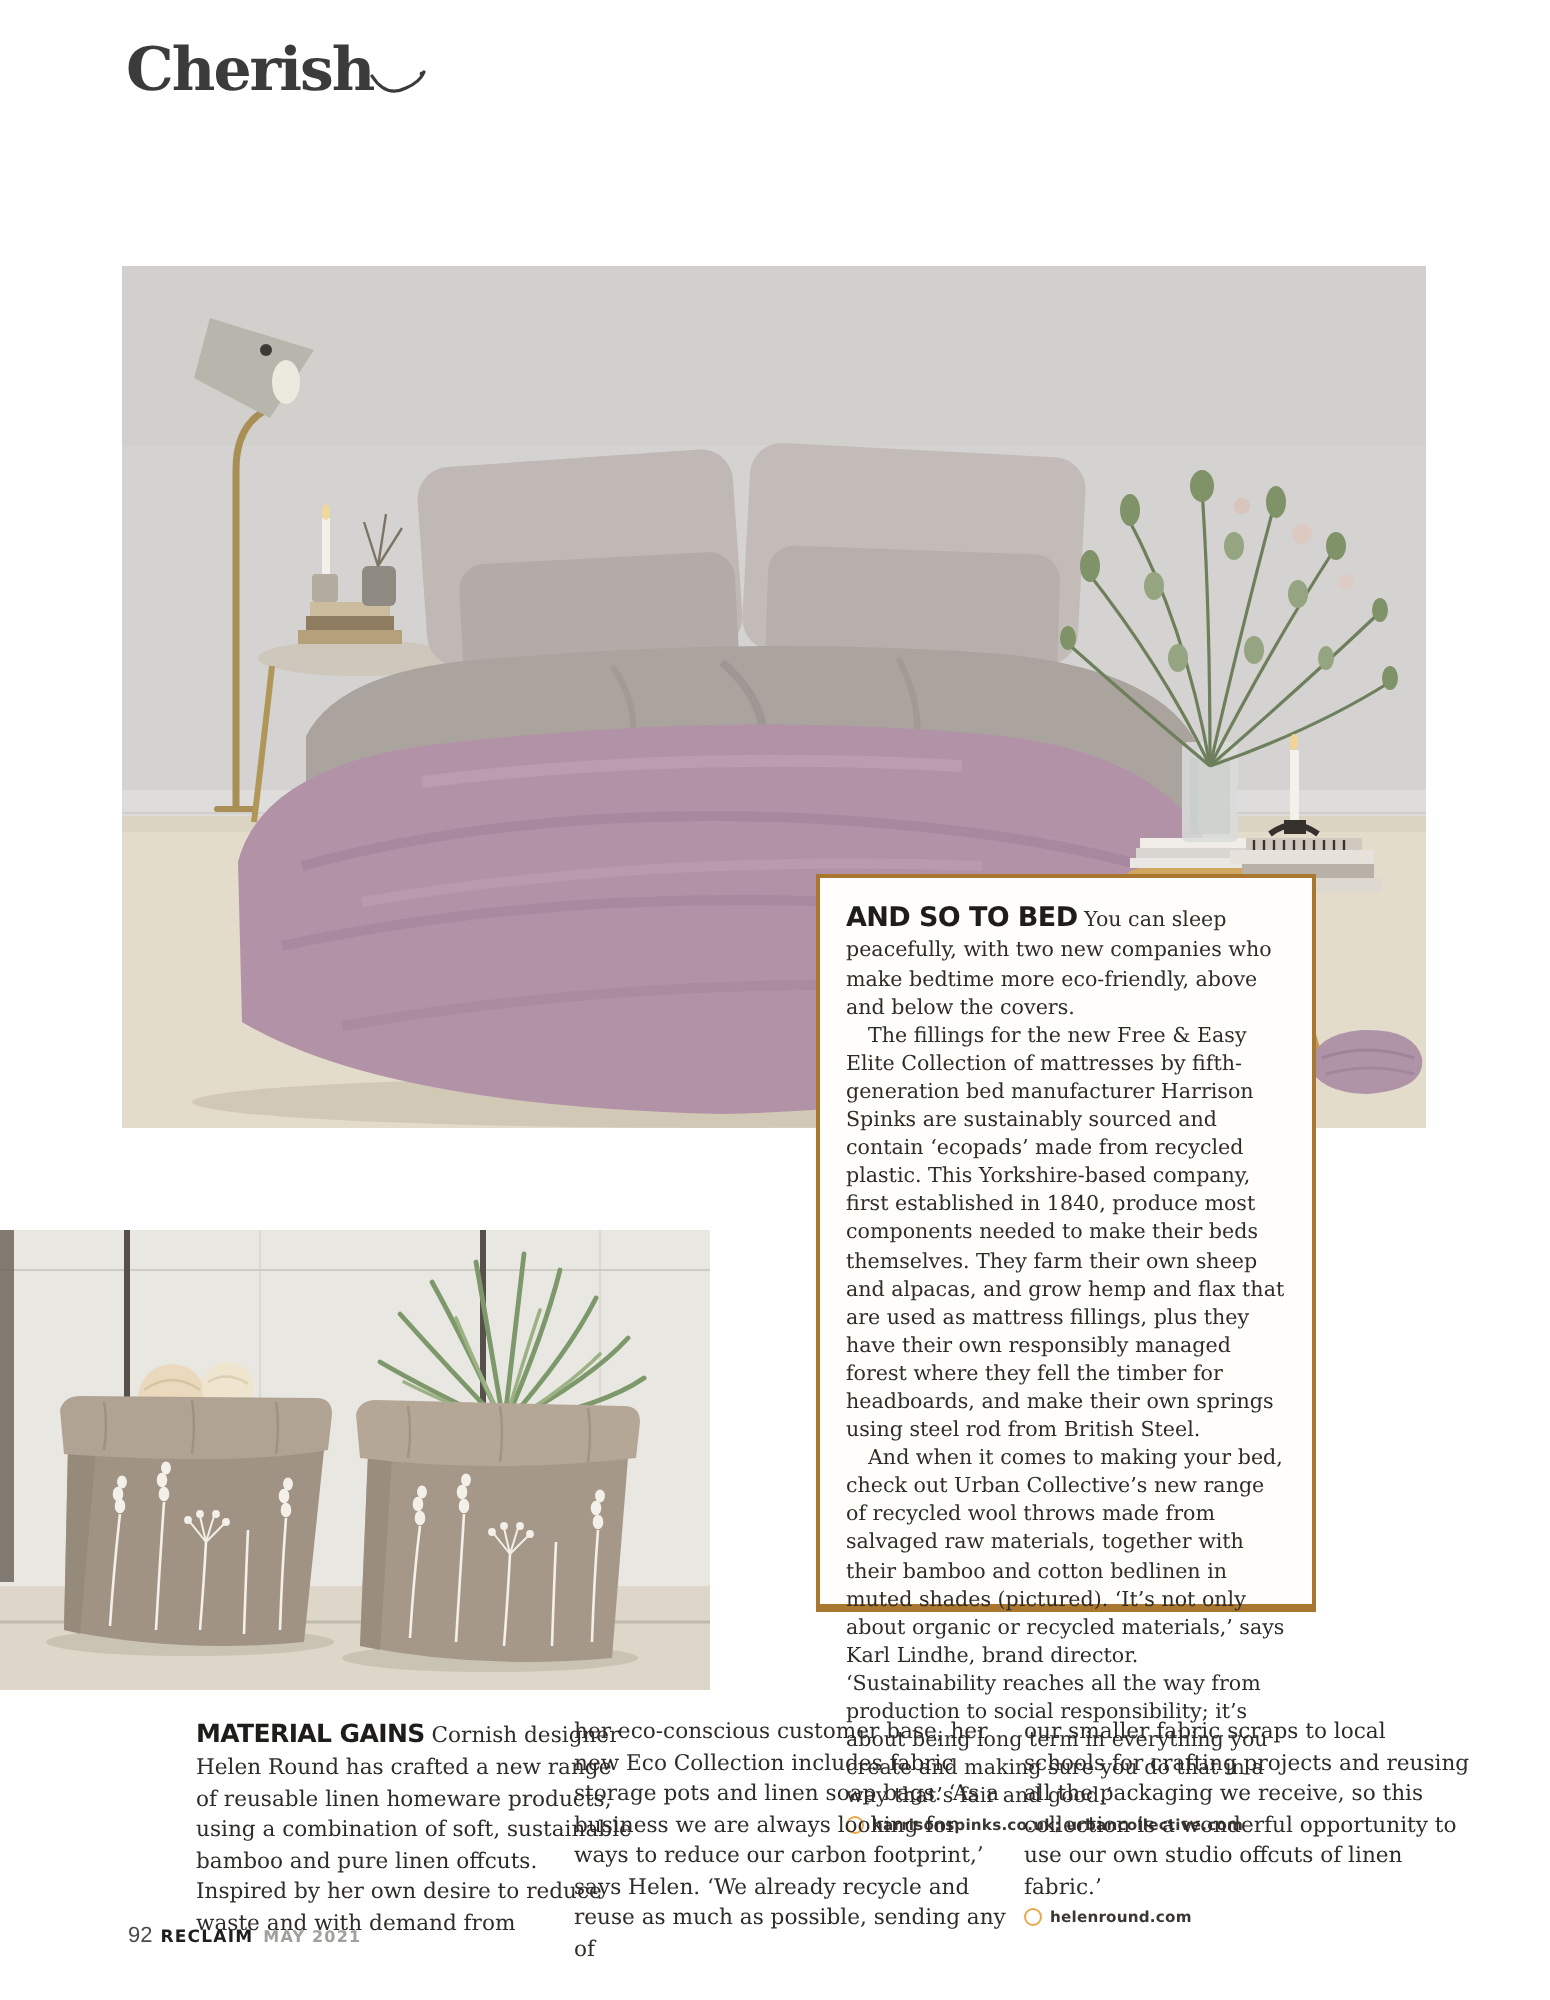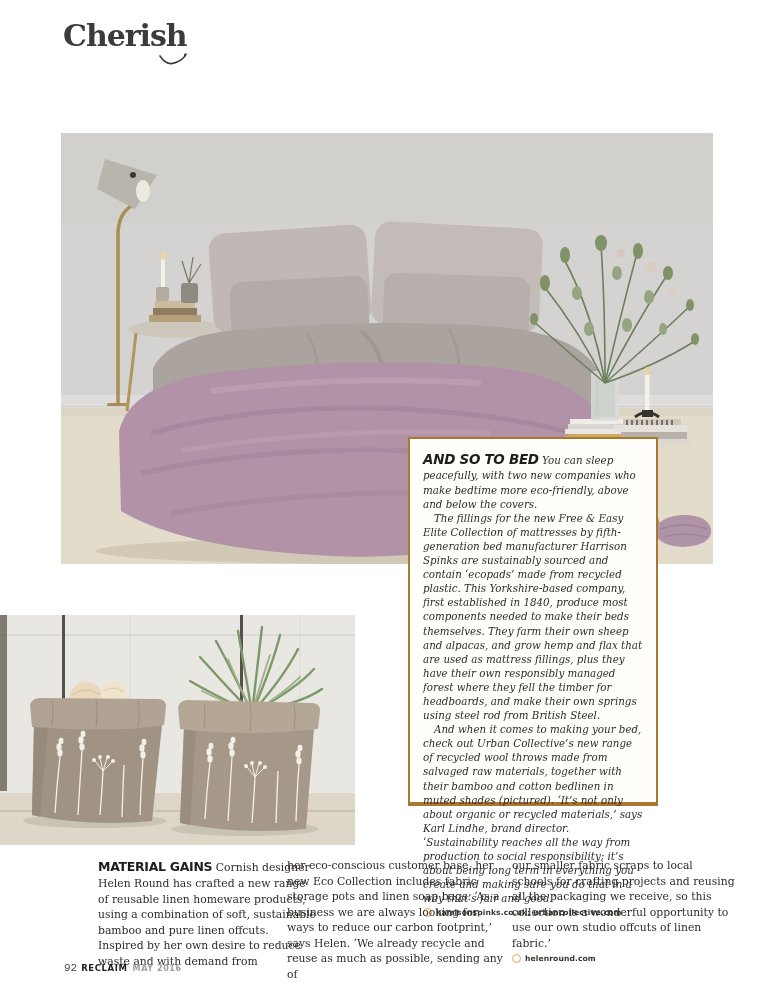--- a/index.html
+++ b/index.html
@@ -1,53 +1,53 @@
 <!DOCTYPE html>
 <html><head>
 <meta charset="utf-8">
 <style>
   html,body{margin:0;padding:0;background:#ffffff;}
   .page{position:relative;width:775px;height:1000px;background:#ffffff;overflow:hidden;
         font-family:"DejaVu Serif","Liberation Serif",serif;color:#33302c;}
 
   
-  .brand{position:absolute;left:63px;top:18px;display:flex;align-items:flex-end;flex-direction:column;}
+  .brand{position:absolute;left:63px;top:18px;display:flex;align-items:flex-end;}
   .brand-text{font-family:"DejaVu Serif",serif;font-weight:700;font-size:30px;color:#3b3b3b;letter-spacing:-1px;}
   .brand-swash{margin-left:-2px;margin-bottom:2px;}
 
   
   .bed-photo{position:absolute;left:61px;top:133px;width:652px;height:431px;}
   .pots-photo{position:absolute;left:0px;top:615px;width:355px;height:230px;}
   .bed-photo svg,.pots-photo svg{display:block;}
 
   
   .info-box{position:absolute;left:408px;top:437px;width:250px;height:369px;box-sizing:border-box;
             background:#fffefb;border:2px solid #a9772f;border-bottom-width:4px;
             padding:11px 13px 6px 13px;}
-  .info-box p{margin:0;font-size:10.3px;line-height:1.37;color:#2f2c28;text-align:left;font-style:italic;}
+  .info-box p{margin:0;font-size:10.3px;line-height:1.37;color:#2f2c28;text-align:left;}
   .info-box p.indent{text-indent:11px;}
   .runhead{font-family:"DejaVu Sans","Liberation Sans",sans-serif;font-weight:700;
            font-size:13.5px;letter-spacing:-0.3px;color:#1f1d1a;}
   .linkrow{margin-top:3px;display:flex;align-items:center;text-align:right;}
   .circle-icon{width:7px;height:7px;border:1.5px solid #e7a94d;border-radius:50%;
                display:inline-block;margin-right:4px;flex:none;background:#fff;}
   .linktext{font-family:"DejaVu Sans","Liberation Sans",sans-serif;font-weight:700;
             font-size:7.6px;letter-spacing:0.1px;color:#3a3631;}
 
   
   .col{position:absolute;top:858px;}
   .col p{margin:0;font-size:10.8px;line-height:1.44;color:#2f2c28;}
   .col1{left:64px;width:218px;margin-left:34px;}
   .col2{left:287px;width:218px;}
   .col3{left:512px;width:224px;}
   .col .runhead{font-size:12.5px;}
 
   
   .footer{position:absolute;left:64px;top:962px;display:flex;align-items:baseline;}
-  .pagenum{font-family:Liberation Mono, monospace;font-size:11px;color:#4a4a4a;text-align:center;}
+  .pagenum{font-family:Liberation Sans, sans-serif;font-size:11px;color:#4a4a4a;text-align:center;}
   .mag{font-family:"DejaVu Sans","Liberation Sans",sans-serif;font-weight:700;font-size:8.5px;
        letter-spacing:0.6px;color:#1e1e1e;margin-left:4px;}
   .issue{font-family:"DejaVu Sans","Liberation Sans",sans-serif;font-weight:600;font-size:8px;
          letter-spacing:0.6px;color:#a2a09c;margin-left:5px;}
 </style>
 </head>
 <body>
 
 <div class="page">
 
@@ -312,16 +312,16 @@
       <span class="linktext">helenround.com</span>
     </div>
   </div>
   <div class="col col2">
     <p>her eco-conscious customer base, her new Eco Collection includes fabric storage pots and linen soap bags. ‘As a business we are always looking for ways to reduce our carbon footprint,’ says Helen. ‘We already recycle and reuse as much as possible, sending any of</p>
   </div>
 
   <div class="footer">
     <span class="pagenum">92</span>
     <span class="mag">RECLAIM</span>
-    <span class="issue">MAY 2016</span>
+    <span class="issue">MAY 2021</span>
   </div>
 
 </div>
 
 </body></html>

